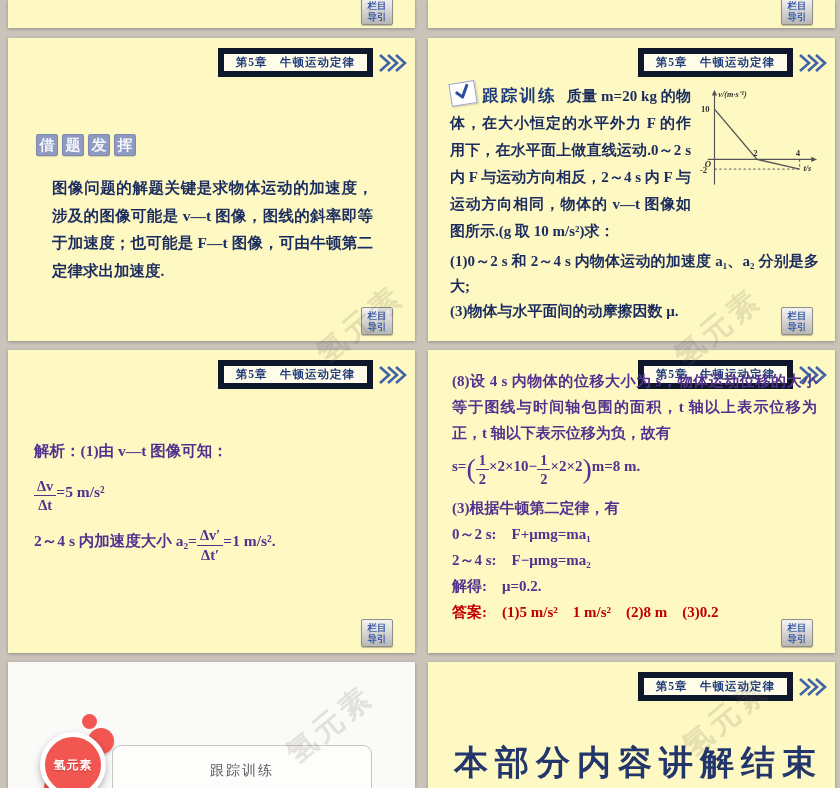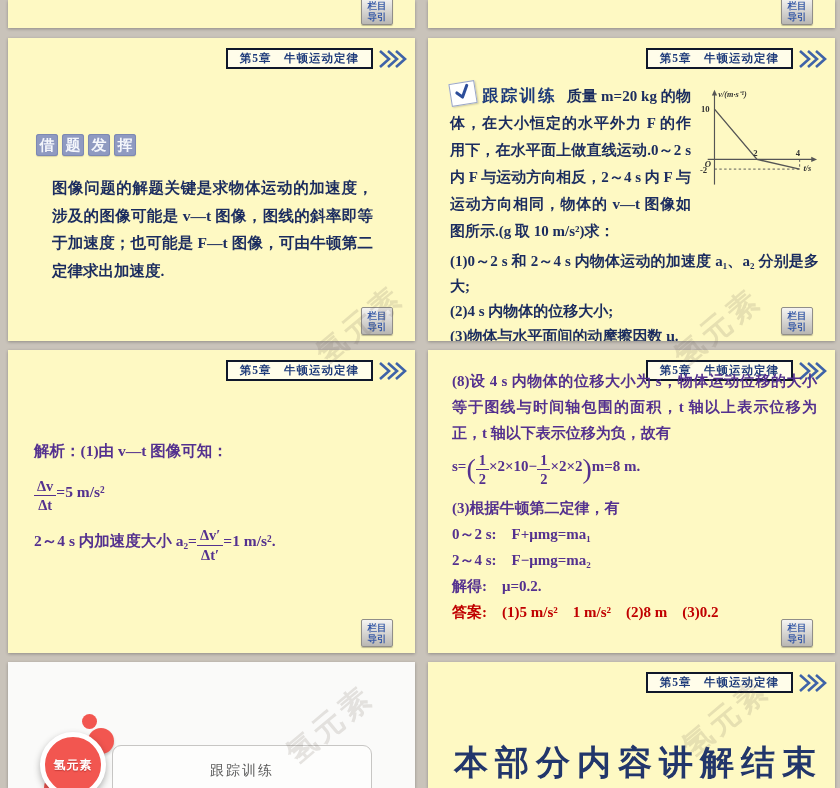--- a/index.html
+++ b/index.html
@@ -17,21 +17,21 @@
   #slideA{left:8px;top:38px;width:407px;height:303px;}
   #slideB{left:428px;top:38px;width:407px;height:303px;}
   #slideC{left:8px;top:350px;width:407px;height:303px;}
   #slideD{left:428px;top:350px;width:407px;height:303px;}
   #slideE{left:8px;top:662px;width:407px;height:126px;background:#fafaf9;}
   #slideF{left:428px;top:662px;width:407px;height:126px;}
 
   
   .chapter{position:absolute;top:10px;right:8px;display:flex;align-items:center;}
   .chapter .hbox{
-    border:2px solid #0f172a;background:rgba(255,255,255,.65);
+    border:6px solid #0f172a;background:rgba(255,255,255,.65);
     padding:1px 12px;font-size:11.5px;font-weight:700;color:#1d3a7a;
     letter-spacing:1px;white-space:nowrap;
   }
   .chapter svg{margin-left:4px;display:block;}
 
   
   .navbadge{
     position:absolute;right:22px;bottom:6px;width:30px;
     background:linear-gradient(#f5f4f2,#b9b7b3);
     border:1px solid #908e8a;border-radius:2px;
@@ -194,21 +194,20 @@
       </svg>
     </div>
     <p class="intro">
       <span class="checkicon">
         <svg width="18" height="17" viewBox="0 0 18 17">
           <polyline points="3,8 8,13 14,2" fill="none" stroke="#2d4e9a" stroke-width="3" stroke-linecap="round" stroke-linejoin="round"></polyline>
         </svg>
       </span><span class="taglabel">跟踪训练</span><span>质量 m=20 kg 的物体，在大小恒定的水平外力 F 的作用下，在水平面上做直线运动.0～2 s 内 F 与运动方向相反，2～4 s 内 F 与运动方向相同，物体的 v—t 图像如图所示.(g 取 10 m/s²)求：</span>
     </p>
     <p class="q">(1)0～2 s 和 2～4 s 内物体运动的加速度 a₁、a₂ 分别是多大;</p>
-    <p class="q">(2)4 s 内物体的位移大小;</p>
     <p class="q">(3)物体与水平面间的动摩擦因数 μ.</p>
   </div>
   <div class="navbadge">
     <div>栏目</div>
     <div>导引</div>
   </div>
 </div>
 
 <div class="slide" id="slideC">
   <div class="chapter">

